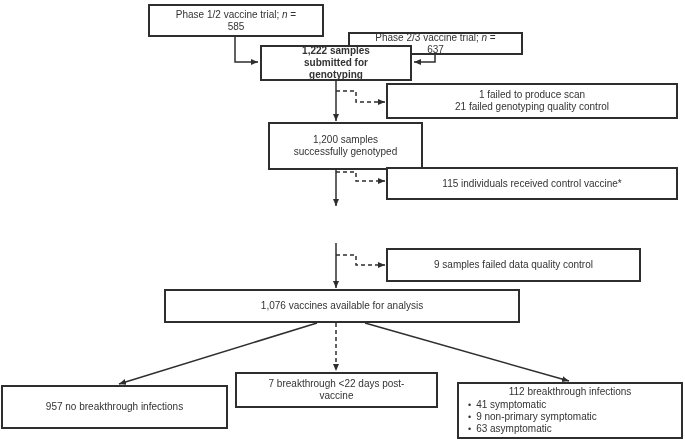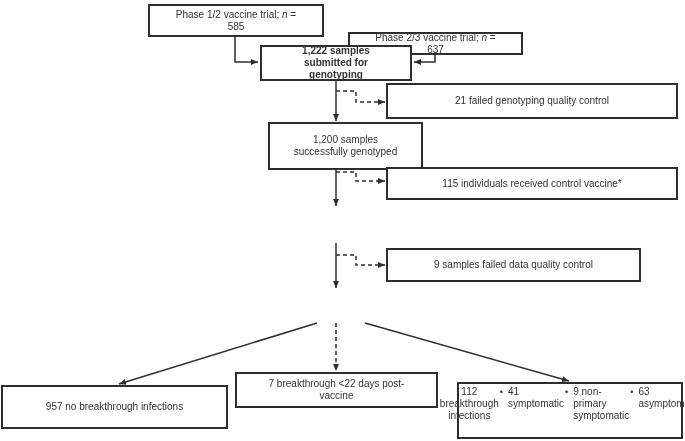--- a/index.html
+++ b/index.html
@@ -36,21 +36,21 @@
     font-size: 10px;
     line-height: 1.2;
     color: #333333;
     padding: 2px 20px;
     z-index: 2;
   }
   .box .ital { font-style: italic; }
   .box .lines { display: block; width: 100%; }
   .box .lines .ln { display: block; }
   .box.list-box {
-    flex-direction: row;
+    flex-direction: column;
     align-items: stretch;
     justify-content: center;
     text-align: left;
     padding: 2px 8px;
   }
   .box.list-box .list-title {
     text-align: center;
     display: block;
     margin-bottom: 1px;
   }
@@ -112,37 +112,41 @@
   <div id="b-phase23" class="box">
     <span><span>Phase 2/3 vaccine trial; </span><span class="ital">n</span><span> = 637</span></span>
   </div>
 
   <div id="b-submitted" class="box">
     <span>1,222 samples submitted for genotyping</span>
   </div>
 
   <div id="b-genofail" class="box">
     <span class="lines">
+      <span class="ln">1 failed to produce scan</span>
       <span class="ln">21 failed genotyping quality control</span>
     </span>
   </div>
 
   <div id="b-genotyped" class="box">
     <span>1,200 samples successfully genotyped</span>
   </div>
 
   <div id="b-control" class="box">
     <span>115 individuals received control vaccine*</span>
   </div>
 
 
   <div id="b-dataqc" class="box">
     <span>9 samples failed data quality control</span>
   </div>
 
+  <div id="b-available" class="box">
+    <span>1,076 vaccines available for analysis</span>
+  </div>
 
   <div id="b-nobreak" class="box">
     <span>957 no breakthrough infections</span>
   </div>
 
   <div id="b-early" class="box">
     <span>7 breakthrough &lt;22 days post-vaccine</span>
   </div>
 
   <div id="b-breakthrough" class="box list-box">

